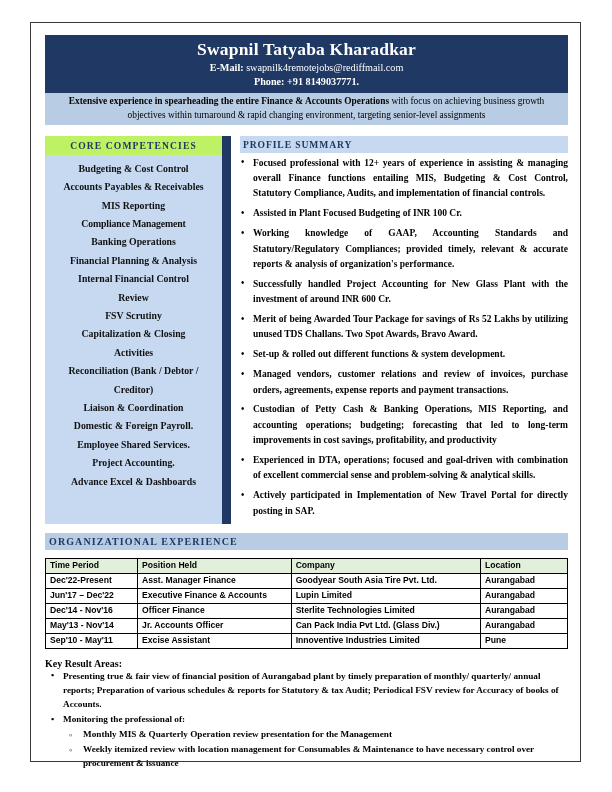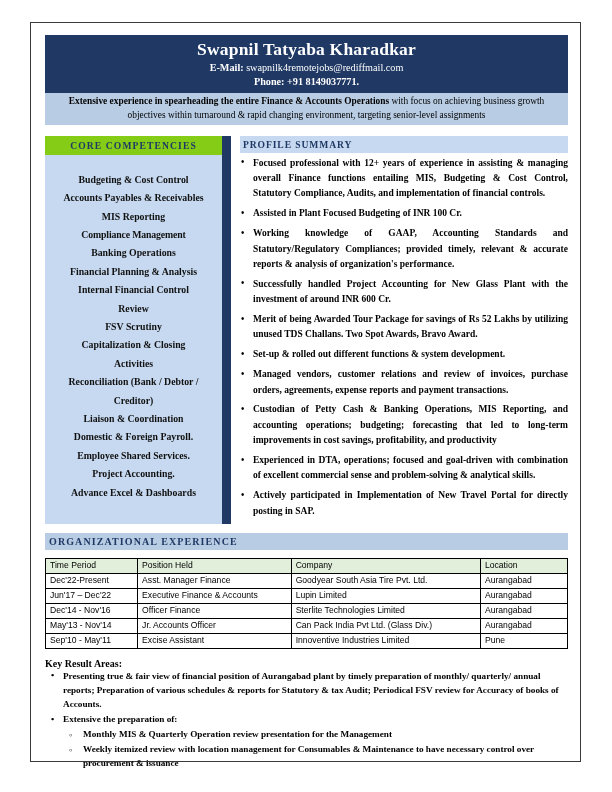--- a/index.html
+++ b/index.html
@@ -83,40 +83,40 @@
     width: 9px;
     flex: 0 0 9px;
     background: #1f3864;
   }
   .col-right {
     flex: 1 1 auto;
     padding-left: 9px;
   }
 
   .sec-head-left {
-    background: #84cc16;
+    background: #bef264;
     color: #1f3864;
     font-size: 9.6px;
     font-weight: bold;
     letter-spacing: 1.1px;
     text-align: center;
     padding: 4px 2px 4px 2px;
   }
   .sec-head-right {
     background: #c6d9f0;
     color: #1f3864;
     font-size: 9.6px;
     font-weight: bold;
     letter-spacing: 0.9px;
     padding: 3px 0 3px 3px;
   }
 
   .comp-list {
     list-style: none;
-    margin: 12px;
+    margin: 1px;
     padding: 4px 6px 8px 6px;
   }
   .comp-list li {
     text-align: center;
     font-size: 9.8px;
     font-weight: bold;
     line-height: 1.88;
     color: #111111;
   }
   .comp-list li.condensed {
@@ -162,21 +162,21 @@
   table.exp {
     border-collapse: collapse;
     width: 100%;
     margin-top: 8px;
     table-layout: fixed;
   }
   table.exp th, table.exp td {
     border: 1px solid #000000;
     font-family: "Liberation Sans", sans-serif;
     font-size: 8.6px;
-    font-weight: normal;
+    font-weight: bold;
     text-align: left;
     padding: 1.1px 4px 1.1px 4px;
     line-height: 1.38;
     white-space: nowrap;
     overflow: hidden;
   }
   table.exp thead th {
     background: #e2efda;
   }
   table.exp tbody td {
@@ -343,21 +343,21 @@
         </tbody>
       </table>
     </div>
 
     <div class="kra-title">Key Result Areas:</div>
     <ul class="kra">
       <li>
         <span>Presenting true &amp; fair view of financial position of Aurangabad plant by timely preparation of monthly/ quarterly/ annual reports; Preparation of various schedules &amp; reports for Statutory &amp; tax Audit; Periodical FSV review for Accuracy of books of Accounts.</span>
       </li>
       <li>
-        <span>Extensive the preparation of:</span>
+        <span>Monitoring the professional of:</span>
         <ul class="sub">
           <li>Monthly MIS &amp; Quarterly Operation review presentation for the Management</li>
           <li>Weekly itemized review with location management for Consumables &amp; Maintenance to have necessary control over procurement &amp; issuance</li>
 
         </ul>
       </li>
     </ul>
 
   </div>
 </div>

